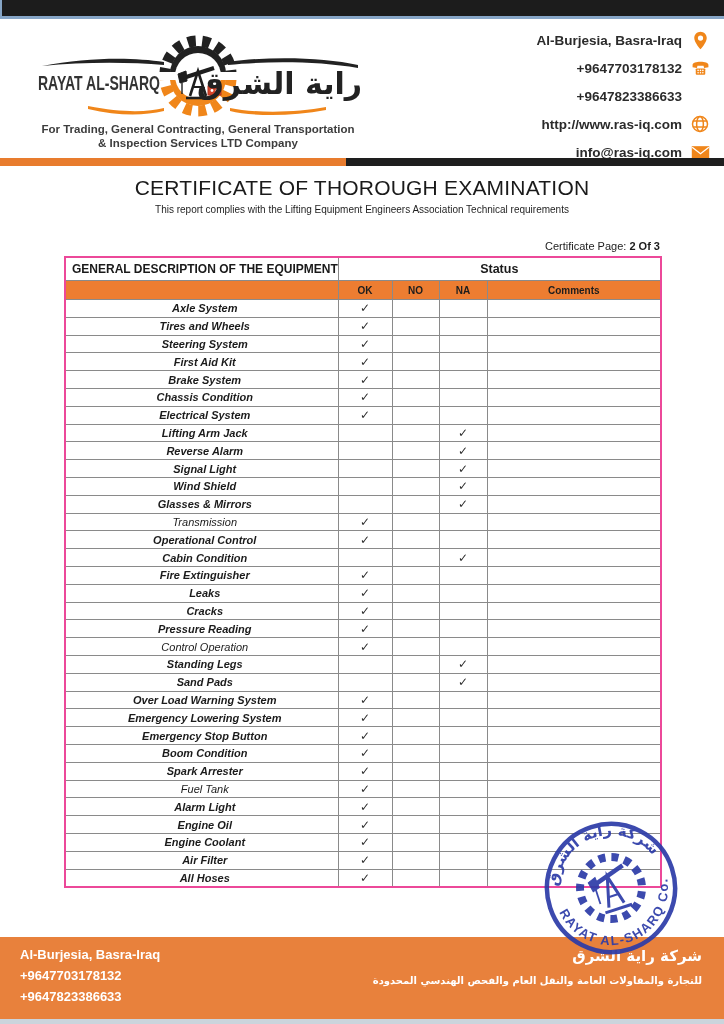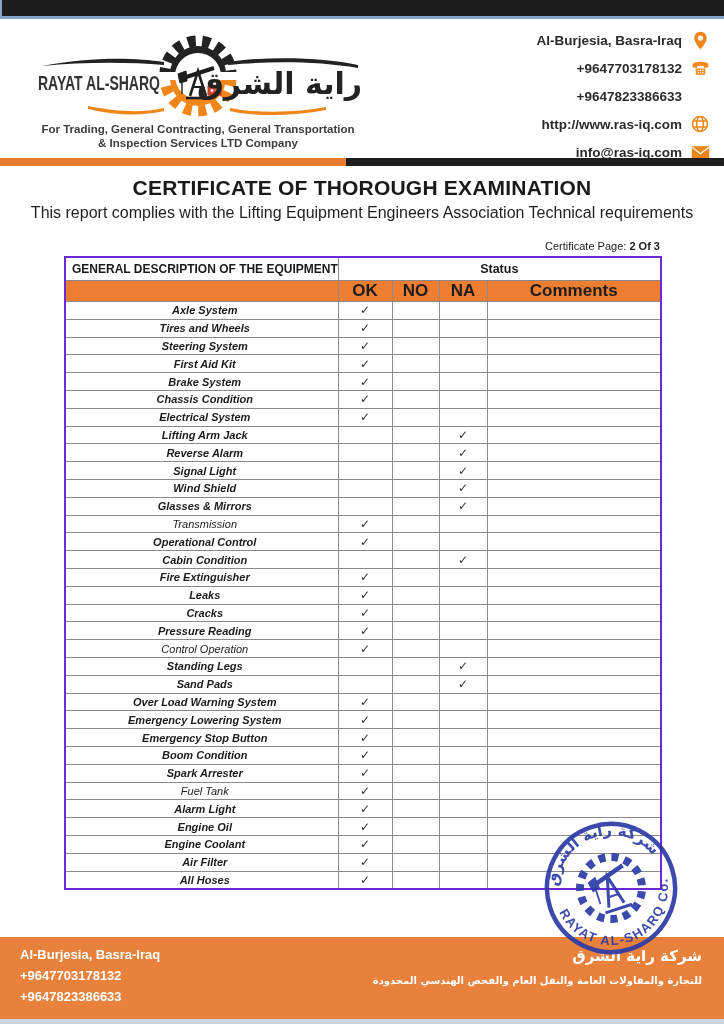--- a/index.html
+++ b/index.html
@@ -20,39 +20,39 @@
   .contact-text{font-size:13.5px;color:#2b2b2b;font-weight:bold;white-space:nowrap;}
   .contact-icon{width:20px;height:20px;flex:0 0 20px;display:flex;align-items:center;justify-content:center;}
 
   
   .divider{position:absolute;left:0;top:158px;width:724px;height:8px;}
   .divider .d-orange{position:absolute;left:0;top:0;width:346px;height:8px;background:#E87C2E;}
   .divider .d-black{position:absolute;left:346px;top:0;width:378px;height:8px;background:#1e1e1e;}
 
   
   .title{position:absolute;left:0;top:176px;width:724px;text-align:center;
-         font-size:21px;font-weight:bold;color:#1a1a1a;letter-spacing:.2px;}
+         font-size:21px;font-weight:normal;color:#1a1a1a;letter-spacing:.2px;}
   .subtitle{position:absolute;left:0;top:204px;width:724px;text-align:center;
-            font-size:16px;color:#1f1f1f;}
+            font-size:10px;color:#1f1f1f;}
 
   
   .meta{position:absolute;left:64px;top:240px;width:596px;height:15px;font-size:11px;color:#1c1c1c;}
   .meta .left{float:left;margin-top:48px;}
   .meta .right{float:right;}
   .meta b{font-weight:bold;}
 
   
   .tablebox{position:absolute;left:64px;top:256px;width:596px;}
-  table{border-collapse:collapse;table-layout:fixed;width:596px;border:2px solid #6d28d9;}
+  table{border-collapse:collapse;table-layout:fixed;width:596px;border:2px solid #ec4899;}
   col.w-desc{width:273px;} col.w-ok{width:54px;} col.w-no{width:47px;} col.w-na{width:48px;} col.w-com{width:174px;}
   th,td{border:1px solid #8a8a8a;padding:0;margin:0;overflow:hidden;white-space:nowrap;}
   .h-desc{height:22px;text-align:left;padding-left:6px;font-size:12px;font-weight:bold;color:#1a1a1a;}
   .h-status{text-align:center;font-size:12.5px;font-weight:bold;color:#1a1a1a;}
   tr.orange-row td{background:#ED7D31;height:18px;text-align:center;
-                   font-size:17px;font-weight:bold;color:#1d1d1d;}
+                   font-size:10px;font-weight:bold;color:#1d1d1d;}
   tbody td{height:16.8px;}
   td.c-desc{text-align:center;padding-left:6px;font-size:11px;font-weight:bold;color:#1b1b1b;font-style:italic;}
   td.c-desc.reg{font-weight:normal;margin-top:36px;}
   td.c-status{text-align:center;font-size:12px;color:#2e2e2e;font-family:"DejaVu Sans",sans-serif;}
   td.c-comments{font-size:11px;}
 
   
   .stamp{position:absolute;left:541px;top:818px;width:140px;height:140px;z-index:6;opacity:.92;}
 
   

